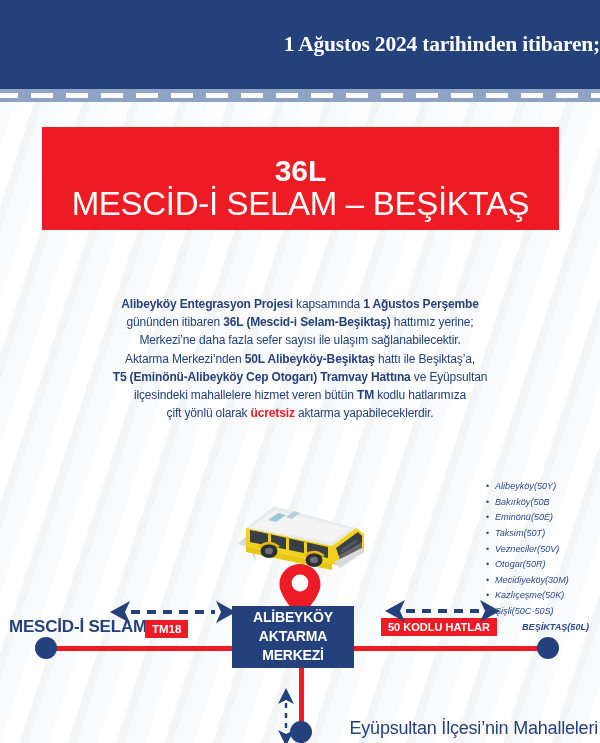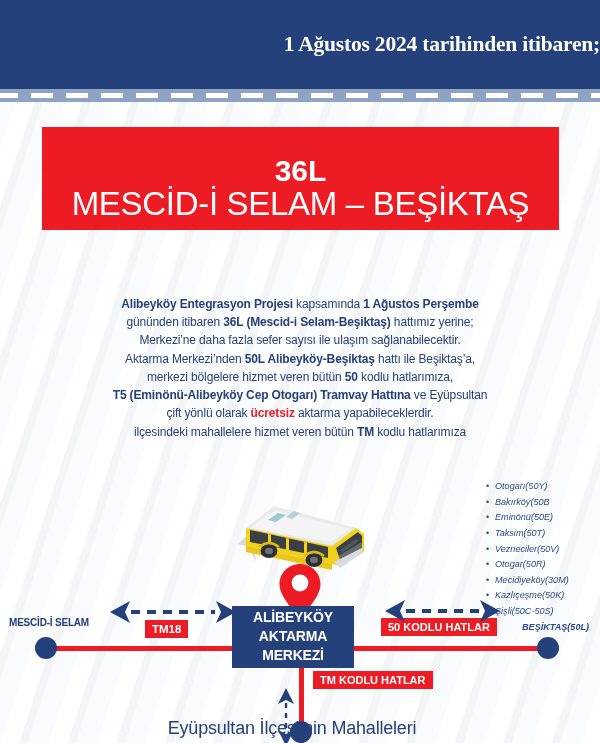--- a/index.html
+++ b/index.html
@@ -125,21 +125,21 @@
     position:absolute;width:22px;height:22px;border-radius:50%;
     background:#25417c;
   }
   .node-left{left:35px;top:637px;}
   .node-right{left:537px;top:637px;}
   .node-center{left:290px;top:637px;}
   .node-bottom{left:290px;top:721px;}
 
   .endpoint-label{
     position:absolute;color:#25417c;font-weight:bold;
-    font-size:10px;letter-spacing:-0.2px;white-space:nowrap;
+    font-size:17px;letter-spacing:-0.2px;white-space:nowrap;
   }
   .lbl-mescid{left:9px;top:617px;}
 
   .hub-label{
     position:absolute;left:232px;top:606px;width:122px;
     background:#25417c;color:#ffffff;
     font-weight:bold;font-size:14px;line-height:1.35;
     text-align:center;padding:2px 3px 3px 3px;
     box-sizing:border-box;letter-spacing:-0.2px;
   }
@@ -156,22 +156,22 @@
 
   .arrow-row{position:absolute;height:24px;}
   .arrow-left-seg{left:110px;top:600px;width:126px;}
   .arrow-right-seg{left:385px;top:599px;width:115px;}
   .arrow-row svg{display:block;}
 
   .arrow-vert{position:absolute;left:277px;top:688px;width:18px;height:58px;}
   .arrow-vert svg{display:block;}
 
   .bottom-label{
-    position:absolute;left:0;top:718px;width:584px;
-    text-align:center;color:#25417c;
+    position:absolute;left:14px;top:718px;width:584px;
+    text-align:right;color:#25417c;
     font-size:18px;letter-spacing:-0.2px;
   }
 </style>
 </head>
 <body>
 
 <div id="root">
 
   <div class="header-band">
     <div class="header-title">1 Ağustos 2024 tarihinden itibaren;</div>
@@ -183,24 +183,23 @@
   <div class="route-banner">
     <div class="route-code">36L</div>
     <div class="route-name">MESCİD-İ SELAM – BEŞİKTAŞ</div>
   </div>
 
   <div class="body-copy">
     <div><b>Alibeyköy Entegrasyon Projesi</b><span> kapsamında </span><b>1 Ağustos Perşembe</b></div>
     <div><span>gününden itibaren </span><b>36L (Mescid-i Selam-Beşiktaş)</b><span> hattımız yerine;</span></div>
     <div>Merkezi’ne daha fazla sefer sayısı ile ulaşım sağlanabilecektir.</div>
     <div><span>Aktarma Merkezi’nden </span><b>50L Alibeyköy-Beşiktaş</b><span> hattı ile Beşiktaş’a,</span></div>
-    <div><span>merkezi bölgelere hizmet veren bütün </span><b>50</b><span> kodlu hatlarımıza,</span></div>
     <div><b>T5 (Eminönü-Alibeyköy Cep Otogarı) Tramvay Hattına</b><span> ve Eyüpsultan</span></div>
+    <div><span>ilçesindeki mahallelere hizmet veren bütün </span><b>TM</b><span> kodlu hatlarımıza</span></div>
     <div><span>çift  yönlü olarak </span><span class="free-word">ücretsiz</span><span> aktarma yapabileceklerdir.</span></div>
-    <div><span>ilçesindeki mahallelere hizmet veren bütün </span><b>TM</b><span> kodlu hatlarımıza</span></div>
   </div>
 
   <div class="bus-wrap">
     <svg viewBox="0 0 148 80" xmlns="http://www.w3.org/2000/svg">
 
       <polygon points="10,54 36,30 52,33 26,58" fill="#c9ccd2" opacity="0.75"></polygon>
       <polygon points="92,62 120,66 126,60 100,56" fill="#c9ccd2" opacity="0.55"></polygon>
 
       <polygon points="18,38 46,16 128,38 104,56" fill="#e9eaec"></polygon>
       <polygon points="22,38 47,20 122,39 103,52" fill="#f4f4f5"></polygon>
@@ -241,21 +240,21 @@
   <div class="pin">
     <svg viewBox="0 0 46 58" xmlns="http://www.w3.org/2000/svg">
       <path d="M23 2 C11.5 2 2.5 11 2.5 22.3 C2.5 34.5 17 48.5 21.3 55.6 C22.1 56.9 23.9 56.9 24.7 55.6 C29 48.5 43.5 34.5 43.5 22.3 C43.5 11 34.5 2 23 2 Z" fill="#ed1c24"></path>
       <circle cx="23" cy="21" r="8.4" fill="#ffffff"></circle>
     </svg>
   </div>
 
   <div class="station-list">
     <div class="st-row">
         <span class="bullet">•</span>
-        <span class="st-name">Otogarı(50Y)</span>
+        <span class="st-name">Alibeyköy(50Y)</span>
       </div>
     <div class="st-row">
         <span class="bullet">•</span>
         <span class="st-name">Bakırköy(50B</span>
       </div>
     <div class="st-row">
         <span class="bullet">•</span>
         <span class="st-name">Eminönü(50E)</span>
       </div>
     <div class="st-row">
@@ -300,21 +299,20 @@
 
   <div class="endpoint-label lbl-mescid">MESCİD-İ SELAM</div>
 
   <div class="hub-label">
     <span>ALİBEYKÖY AKTARMA</span><br>
     <span>MERKEZİ</span>
   </div>
 
   <div class="tag tag-tm18">TM18</div>
   <div class="tag tag-50">50 KODLU HATLAR</div>
-  <div class="tag tag-tm">TM KODLU HATLAR</div>
 
   <div class="arrow-row arrow-left-seg">
     <svg viewBox="0 0 126 24" width="126" height="24" xmlns="http://www.w3.org/2000/svg">
       <polygon points="0,12 20,1 15,12 20,23" fill="#25417c"></polygon>
       <polygon points="126,12 106,1 111,12 106,23" fill="#25417c"></polygon>
       <line x1="21" y1="12" x2="105" y2="12" stroke="#25417c" stroke-width="4" stroke-dasharray="9 7"></line>
     </svg>
   </div>
 
   <div class="arrow-row arrow-right-seg">

